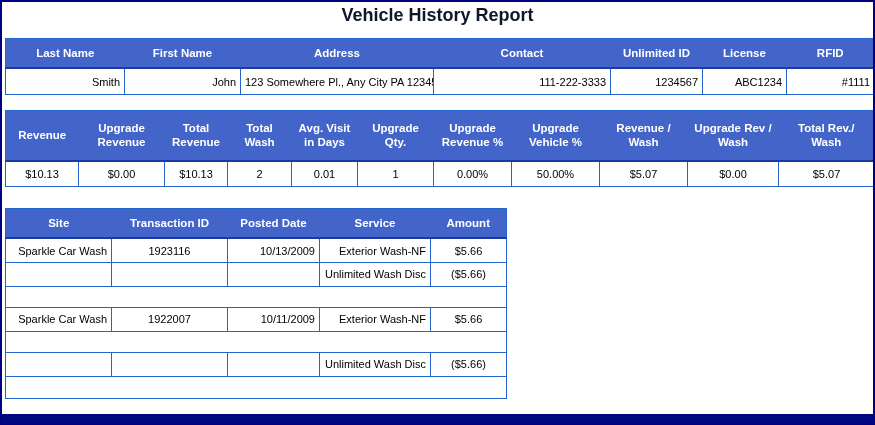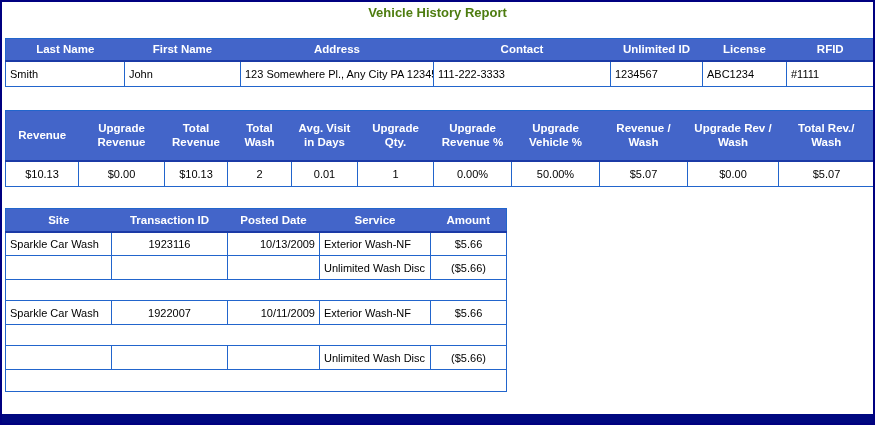--- a/index.html
+++ b/index.html
@@ -6,46 +6,46 @@
   .page {
     position:relative; width:875px; height:425px;
     box-sizing:border-box;
     border:2px solid #000080;
     background:#ffffff;
     font-family:"Liberation Sans", sans-serif;
     overflow:hidden;
   }
   .title {
     position:absolute; top:3px; left:0; width:100%;
-    text-align:center; font-size:13px; font-weight:bold;
-    color:#4d7c0f;
+    text-align:center; font-size:18px; font-weight:bold;
+    color:#0f172a;
   }
   table.rpt {
     position:absolute;
     border-collapse:collapse; table-layout:fixed;
     border:1px solid #2265CC;
     font-size:11px; color:#000000;
   }
   table.rpt th {
     background:#4365C9; color:#ffffff;
     font-size:11.5px; font-weight:bold;
     text-align:center; vertical-align:middle;
     white-space:pre-line; line-height:1.25;
     border:none; border-bottom:2px solid #1B3AA6;
-    padding:0 2px;
+    padding:7px 2px;
   }
   table.rpt td {
     background:#ffffff;
     border:1px solid #2265CC;
     vertical-align:middle;
     padding:0 4px;
     overflow:hidden; white-space:nowrap;
   }
   td.spacer { background:#E9EEF8; padding:0; }
-  .al { text-align:left; }
+  .al { text-align:right; }
   .ar { text-align:center; }
   .ac { text-align:right; }
 
   
   .t1 { top:36px; left:3px; width:869px; }
   .t1 thead tr { height:22px; }
   .t1 tbody tr { height:26px; }
   .t1 col:nth-child(1){width:119px} .t1 col:nth-child(2){width:116px}
   .t1 col:nth-child(3){width:193px} .t1 col:nth-child(4){width:177px}
   .t1 col:nth-child(5){width:92px}  .t1 col:nth-child(6){width:84px}

